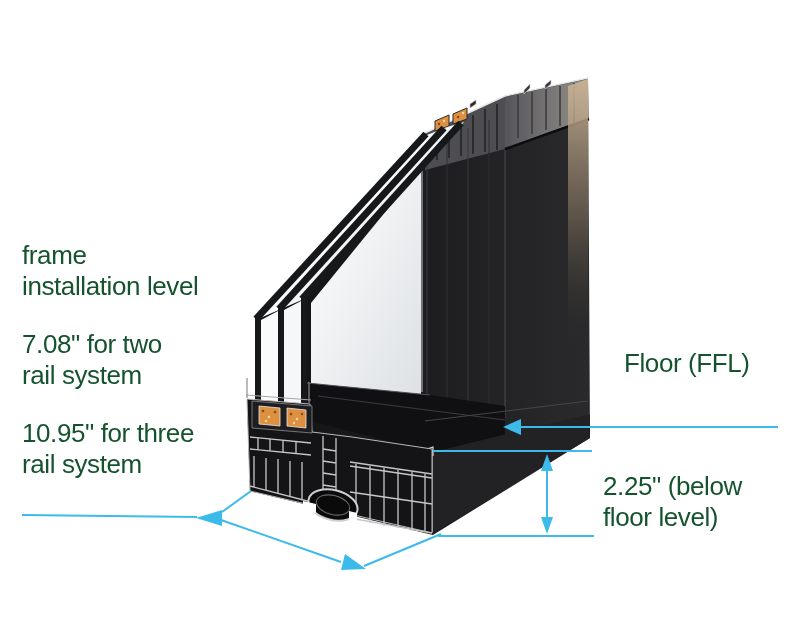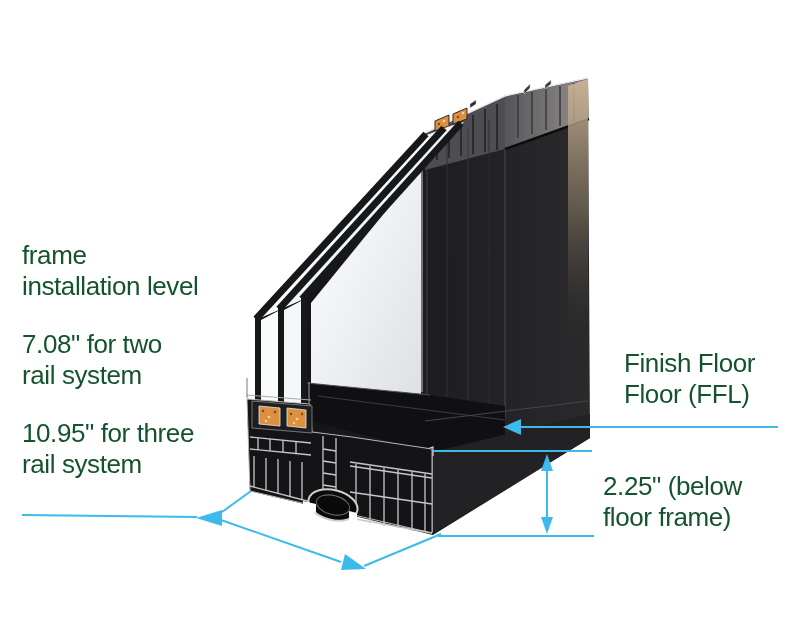--- a/index.html
+++ b/index.html
@@ -223,22 +223,21 @@
     <div>7.08" for two</div>
     <div>rail system</div>
   </div>
 
   <div class="label" style="left:22px;top:418px;">
     <div>10.95" for three</div>
     <div>rail system</div>
   </div>
 
   <div class="label" style="left:624px;top:348px;">
-    <div>Finish Floor</div>
     <div>Floor (FFL)</div>
   </div>
 
   <div class="label" style="left:603px;top:471px;">
     <div>2.25" (below</div>
-    <div>floor frame)</div>
+    <div>floor level)</div>
   </div>
 
 </div>
 
 </body></html>

